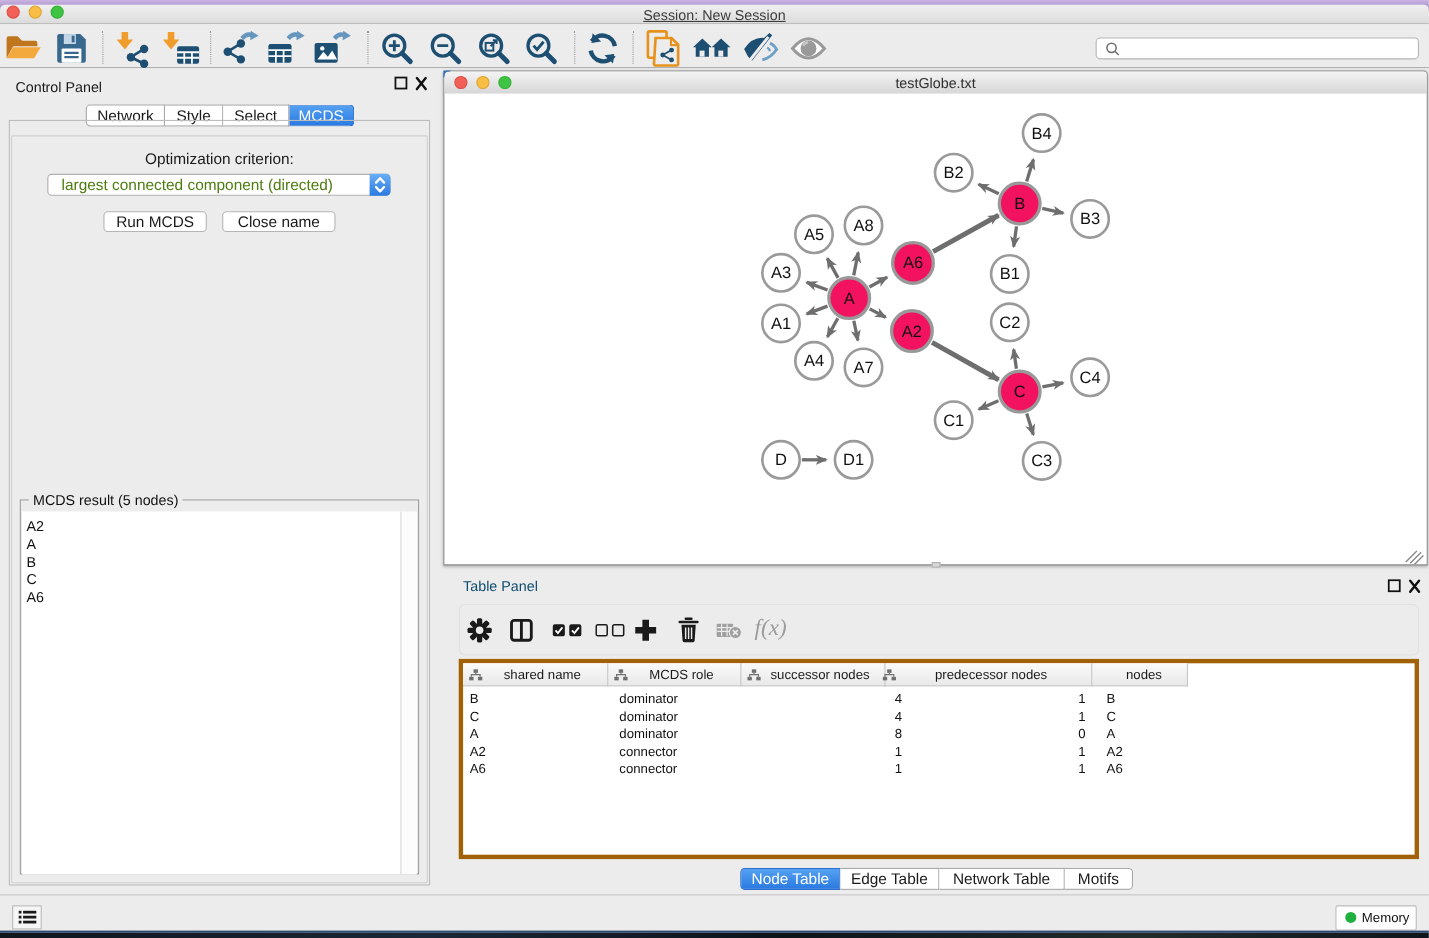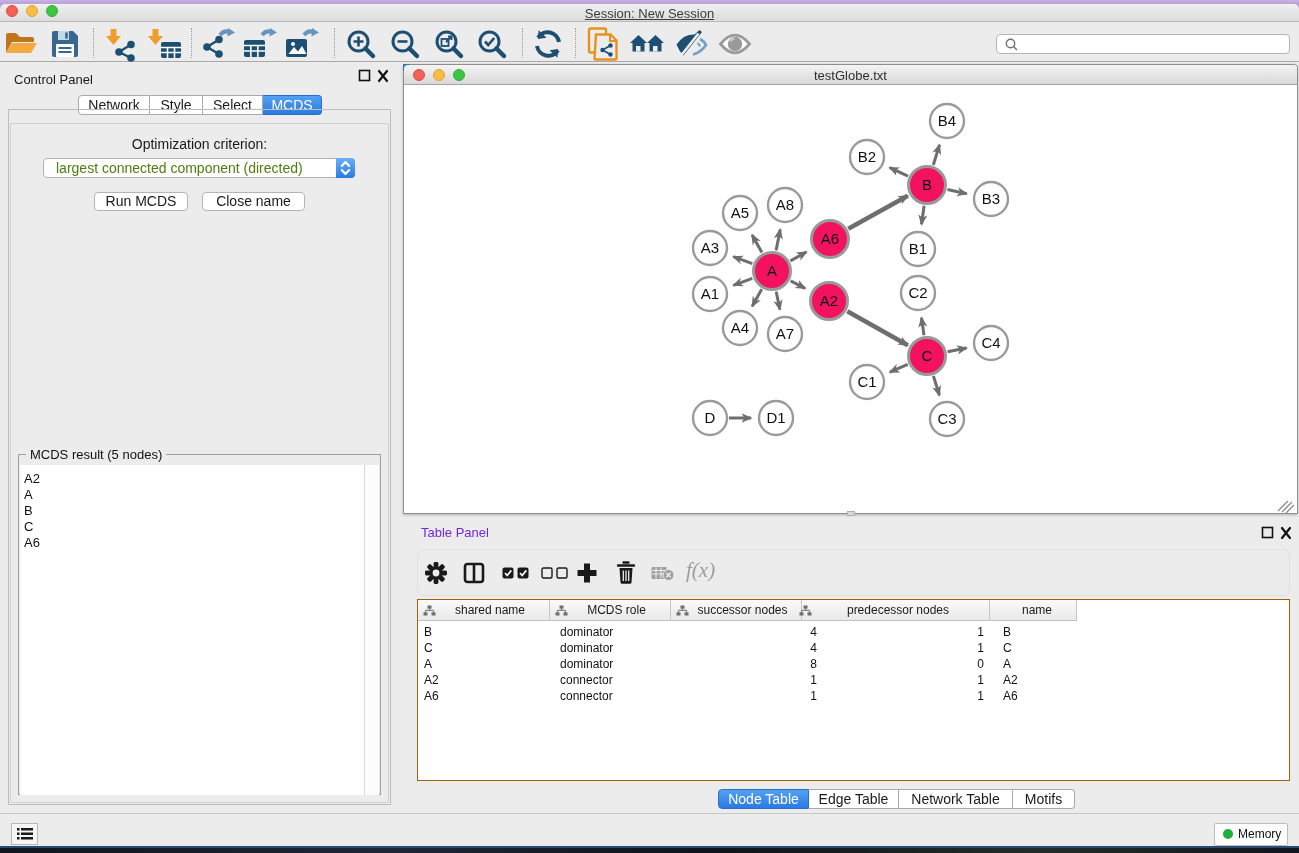--- a/index.html
+++ b/index.html
@@ -34,23 +34,23 @@
 #mcds-box { left:18px; top:392px; width:363px; height:341px; border:1px solid #9f9f9f; }
 #mcds-legend { position:absolute; left:7px; top:-8px; background:#ececec; padding:0 4px; font-size:13px; color:#111; }
 #mcds-list { position:absolute; left:1px; top:10px; width:346px; height:330px; background:#fff; font-size:13px; color:#111; padding:6px 0 0 4px; line-height:16px; }
 #mcds-scroll { position:absolute; right:1px; top:10px; width:15px; height:330px; background:#fcfcfc; border-left:1px solid #d8d8d8; }
 
 #gwin { left:403px; top:2px; width:895px; height:450px; background:#fff; border:1px solid #8e8e8e; border-radius:4px 4px 0 0; box-shadow:0 1px 3px rgba(0,0,0,.25); }
 #gwin .bar { position:absolute; left:0; top:0; right:0; height:20px; background:linear-gradient(#f4f4f4,#d8d8d8); border-bottom:1px solid #a5a5a5; border-radius:4px 4px 0 0; }
 #gwin .title { position:absolute; left:0; right:0; top:3px; text-align:center; font-size:13px; color:#2e2e2e; }
 
 #tp { left:403px; top:458px; width:896px; height:293px; }
-#tp-title { left:18px; top:5px; font-size:13px; color:#6d28d9; }
+#tp-title { left:18px; top:5px; font-size:13px; color:#0c4a6e; }
 #tp-toolbar { left:14px; top:29px; width:873px; height:47px; background:#ececec; border:1px solid #e0e0e0; border-radius:6px; }
-#tp-table { left:14px; top:79px; width:873px; height:182px; background:#fff; border:1px solid #a16207; }
+#tp-table { left:14px; top:79px; width:873px; height:182px; background:#fff; border:4px solid #a16207; }
 #thead { position:absolute; left:0; top:0; width:659px; height:21px; background:linear-gradient(#fafafa,#e9e9e9); border-bottom:1px solid #c2c2c2; }
 .hico { position:absolute; left:5px; top:4px; }
 .hcell { position:absolute; top:0; height:21px; border-right:1px solid #c6c6c6; font-size:12px; color:#1a1a1a; text-align:center; line-height:20px; }
 .trow { position:absolute; font-size:12px; color:#111; height:16px; line-height:16px; }
 
 
 #statusbar { left:0; top:813px; width:1299px; height:33px; background:#ececec; border-top:1px solid #c6c6c6; }
 #wp-bot { left:0; top:846px; width:1299px; height:7px; background:linear-gradient(90deg,#10151d,#1c2636 30%,#0e131a 55%,#232b2a 80%,#10151d); border-top:2px solid #2c4a6e; }
 text { font-family:"Liberation Sans", sans-serif; }
 </style>
@@ -382,21 +382,21 @@
               <path d="M6.5 4.7v1.6 M2.5 8.3V6.3h8v2" stroke="#6f6f6f" fill="none" stroke-width="1"></path>
             </svg>successor nodes</div>
         <div class="hcell" style="left:376px;width:196px;padding-left:13px;"><svg class="hico" width="13" height="13" viewBox="0 0 13 13">
               <g fill="#6f6f6f">
                 <rect x="4.5" y="1.5" width="4" height="3.2"></rect>
                 <rect x="0.5" y="8.3" width="4" height="3.2"></rect>
                 <rect x="8.5" y="8.3" width="4" height="3.2"></rect>
               </g>
               <path d="M6.5 4.7v1.6 M2.5 8.3V6.3h8v2" stroke="#6f6f6f" fill="none" stroke-width="1"></path>
             </svg>predecessor nodes</div>
-        <div class="hcell" style="left:580px;width:79px;">name</div>
+        <div class="hcell" style="left:580px;width:79px;">nodes</div>
       </div>
       <div class="trow" style="left:6px;top:24px;">B</div>
         <div class="trow" style="left:142px;top:24px;">dominator</div>
         <div class="trow" style="left:0;top:24px;width:399px;text-align:right;">4</div>
         <div class="trow" style="left:0;top:24px;width:566px;text-align:right;">1</div>
         <div class="trow" style="left:585px;top:24px;">B</div>
       <div class="trow" style="left:6px;top:40px;">C</div>
         <div class="trow" style="left:142px;top:40px;">dominator</div>
         <div class="trow" style="left:0;top:40px;width:399px;text-align:right;">4</div>
         <div class="trow" style="left:0;top:40px;width:566px;text-align:right;">1</div>
@@ -411,21 +411,21 @@
         <div class="trow" style="left:0;top:72px;width:399px;text-align:right;">1</div>
         <div class="trow" style="left:0;top:72px;width:566px;text-align:right;">1</div>
         <div class="trow" style="left:585px;top:72px;">A2</div>
       <div class="trow" style="left:6px;top:88px;">A6</div>
         <div class="trow" style="left:142px;top:88px;">connector</div>
         <div class="trow" style="left:0;top:88px;width:399px;text-align:right;">1</div>
         <div class="trow" style="left:0;top:88px;width:566px;text-align:right;">1</div>
         <div class="trow" style="left:585px;top:88px;">A6</div>
     </div>
     <div class="tabrow" style="left:270px;top:269px">
-      <div class="tab sel first" style="width:91px;border-radius:4px 0 0 4px;margin-left:45px;">Node Table</div>
+      <div class="tab sel first" style="width:91px;border-radius:4px 0 0 4px;">Node Table</div>
       <div class="tab" style="width:90px">Edge Table</div>
       <div class="tab" style="width:114px">Network Table</div>
       <div class="tab" style="width:62px;border-radius:0 4px 4px 0;">Motifs</div>
     </div>
   </div>
 </div>
 <div class="abs" id="statusbar">
   <div style="position:absolute;left:11px;top:9px;width:27px;height:22px;background:#f6f6f6;border:1px solid #b9b9b9;">
     <svg width="25" height="20" viewBox="0 0 25 20">
         <g fill="#1a1a1a">

